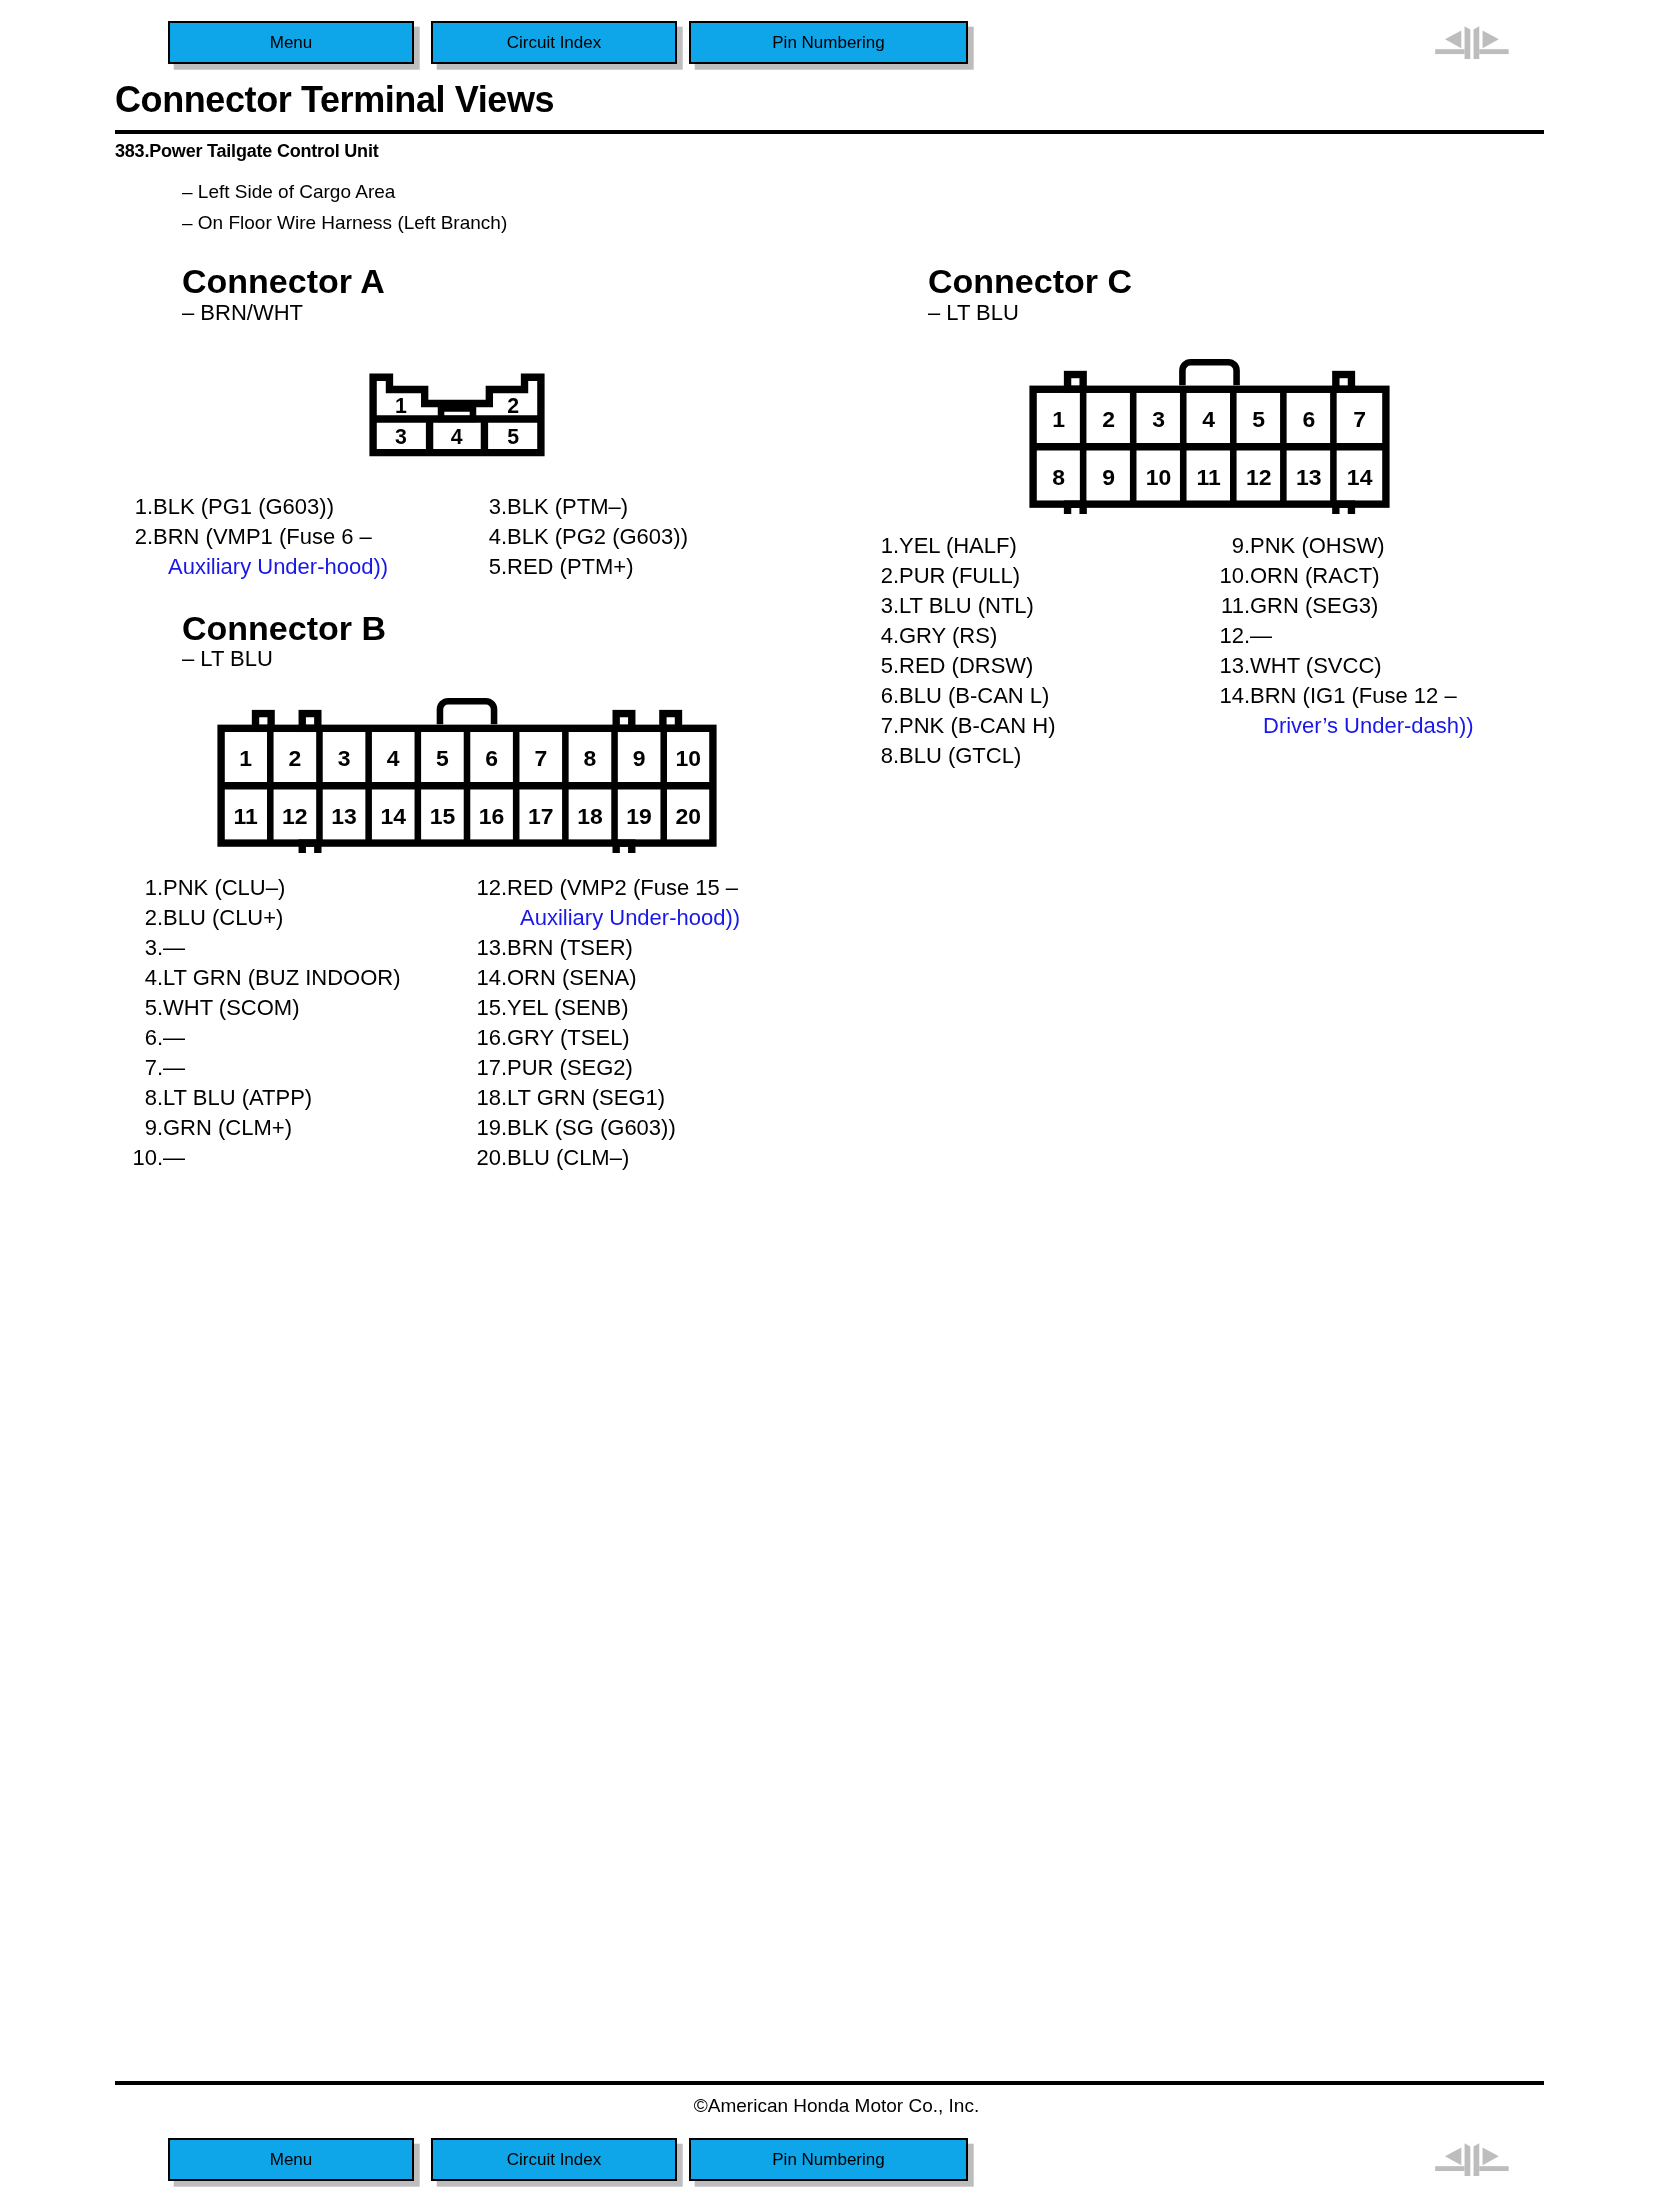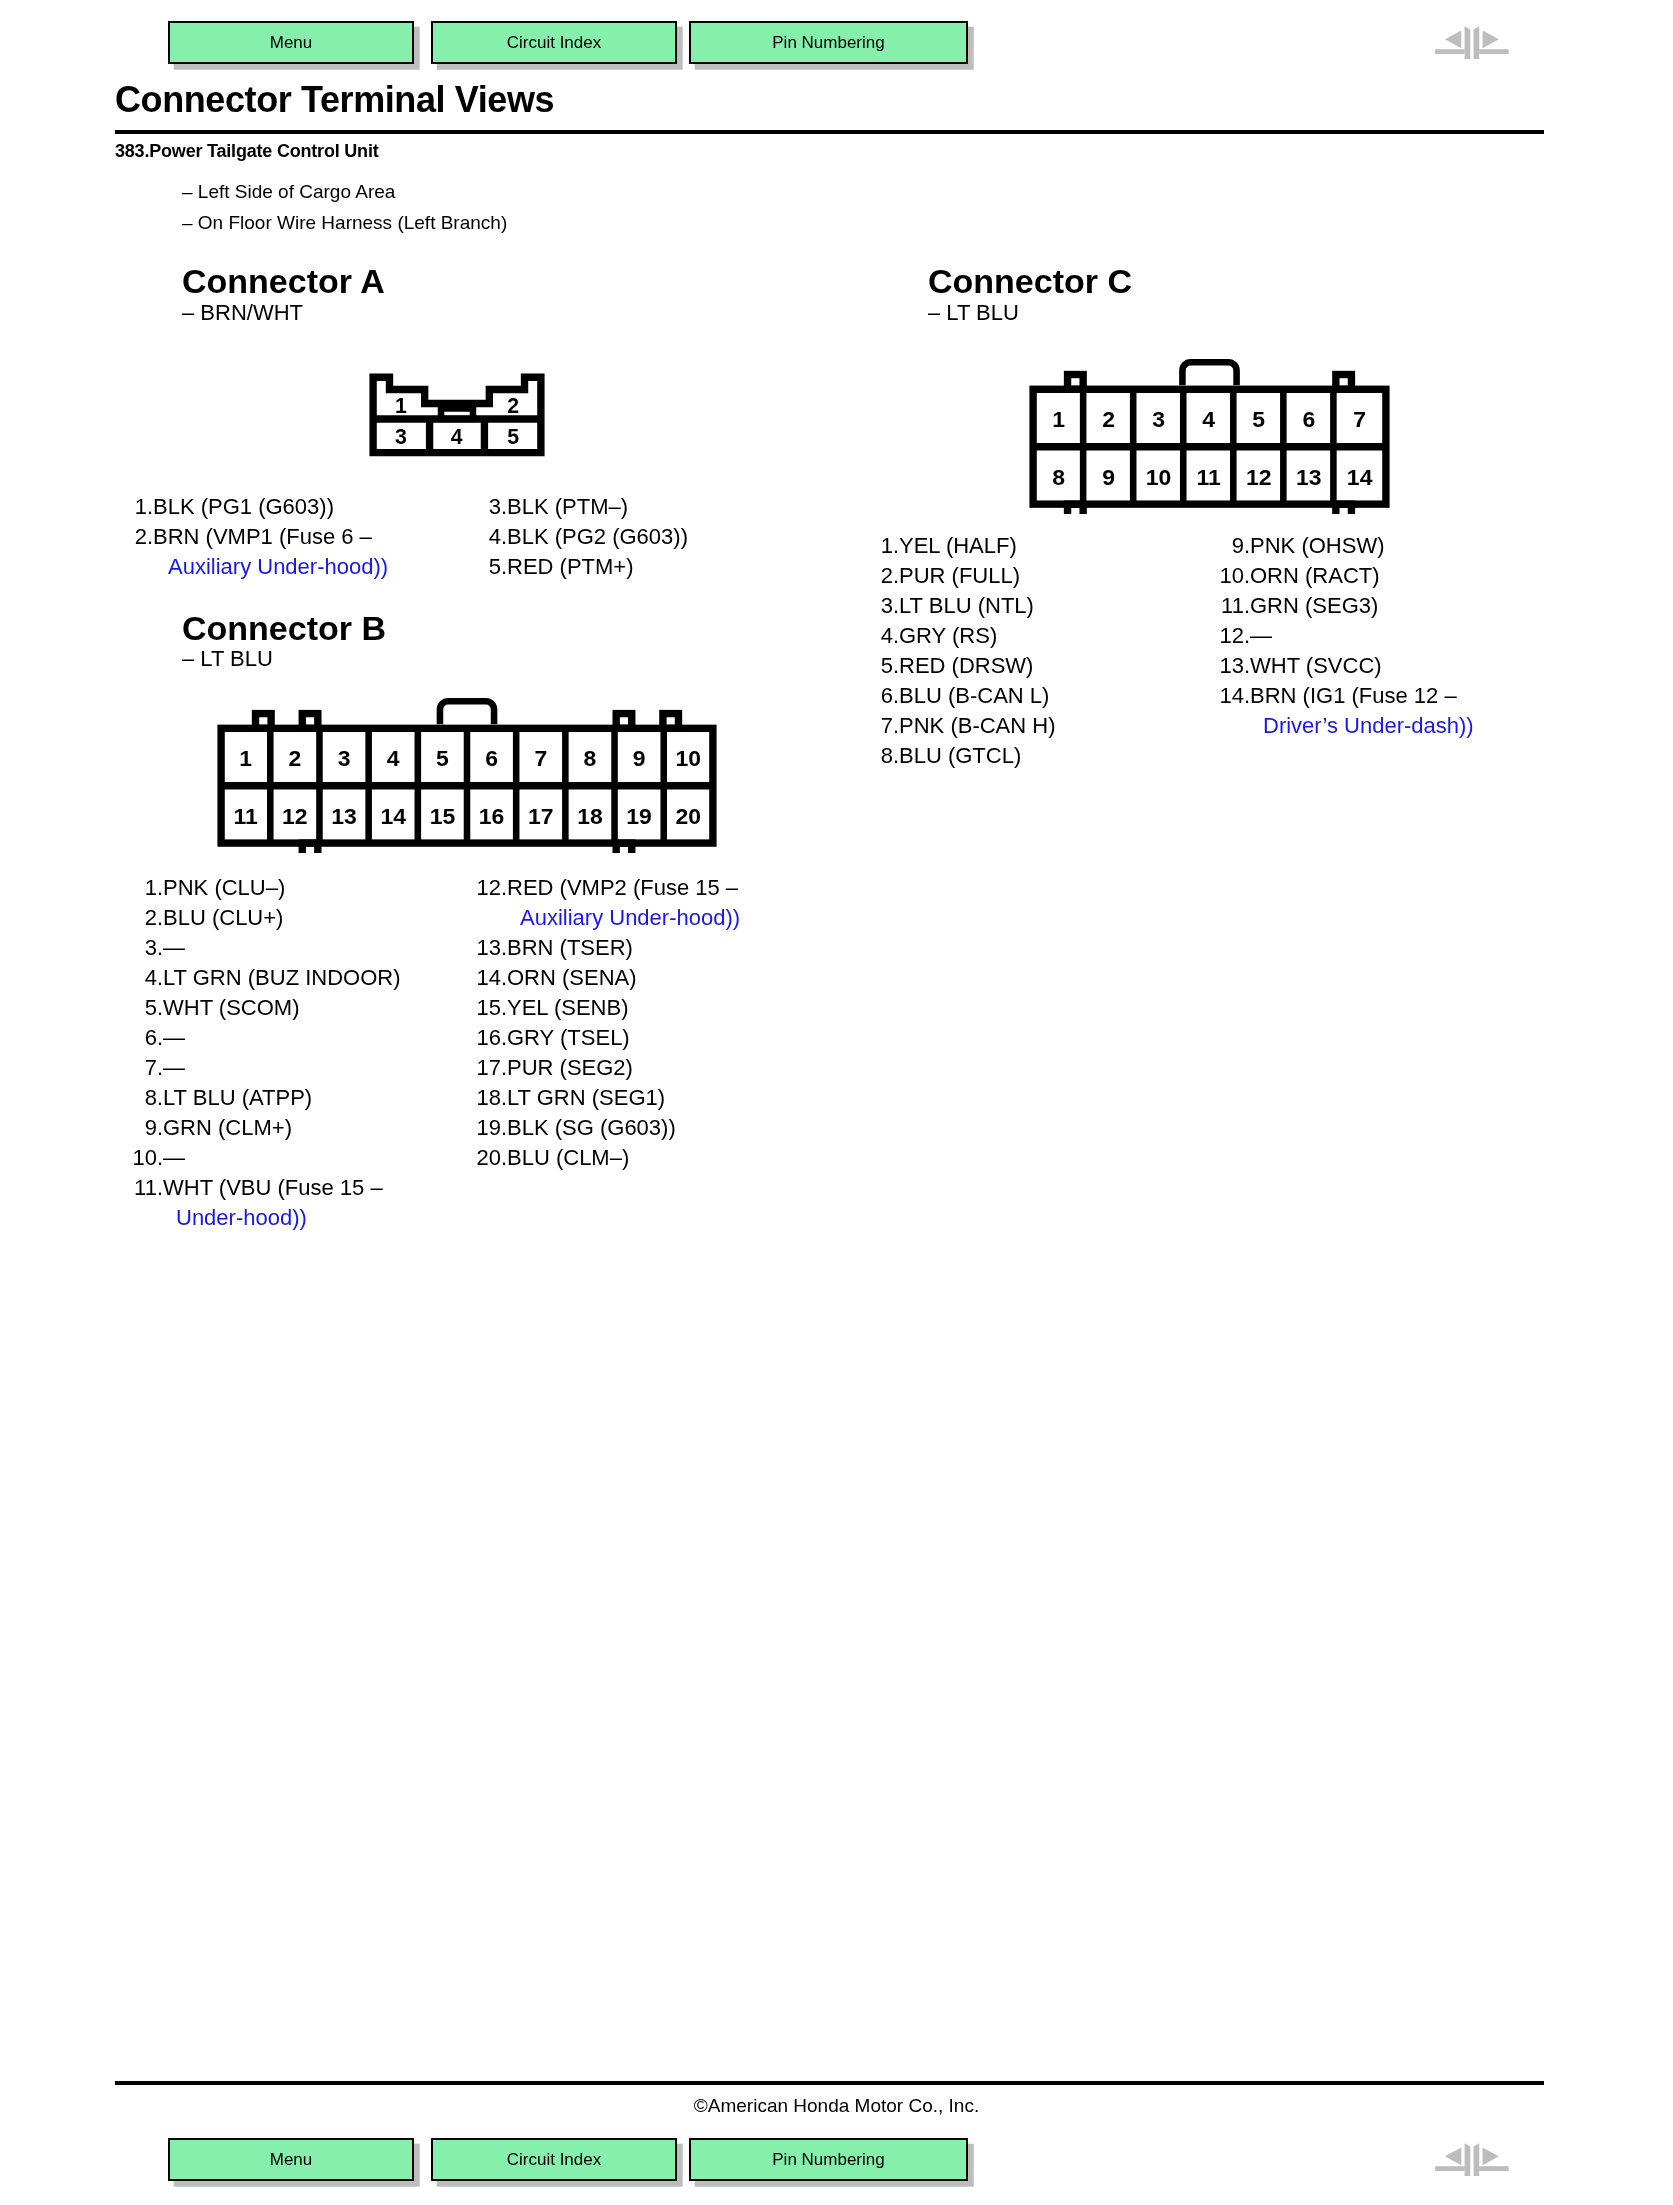--- a/index.html
+++ b/index.html
@@ -23,21 +23,21 @@
     width: 1673px;
     height: 49px;
   }
   .navbar.top { top: 21.3px; }
   .navbar.bottom { top: 2138px; }
 
   .navbtn {
     position: absolute;
     top: 0;
     height: 43px;
-    background: #86efac;
+    background: #0ea5e9;
     border: 2.5px solid #000000;
     box-shadow: 5.7px 5.7px 0 0 #bdbdbd;
     box-sizing: border-box;
     display: flex;
     align-items: center;
     justify-content: center;
     font-size: 17px;
     font-family: "Liberation Sans", sans-serif;
     color: #000000;
     letter-spacing: 0px;
@@ -295,21 +295,20 @@
   <span class="row"><span class="num w2">1.</span><span class="clr">PNK</span> <span class="sig">(CLU–)</span></span>
   <span class="row"><span class="num w2">2.</span><span class="clr">BLU</span> <span class="sig">(CLU+)</span></span>
   <span class="row"><span class="num w2">3.</span><span class="clr">—</span></span>
   <span class="row"><span class="num w2">4.</span><span class="clr">LT GRN</span> <span class="sig">(BUZ INDOOR)</span></span>
   <span class="row"><span class="num w2">5.</span><span class="clr">WHT</span> <span class="sig">(SCOM)</span></span>
   <span class="row"><span class="num w2">6.</span><span class="clr">—</span></span>
   <span class="row"><span class="num w2">7.</span><span class="clr">—</span></span>
   <span class="row"><span class="num w2">8.</span><span class="clr">LT BLU</span> <span class="sig">(ATPP)</span></span>
   <span class="row"><span class="num w2">9.</span><span class="clr">GRN</span> <span class="sig">(CLM+)</span></span>
   <span class="row"><span class="num w2">10.</span><span class="clr">—</span></span>
-  <span class="row"><span class="num w2">11.</span><span class="clr">WHT</span> <span class="sig">(VBU (Fuse 15 –</span><span class="cont" style="padding-left:51px">Under-hood))</span></span>
 </div>
 
 <div class="pinlist lb-2">
   <span class="row"><span class="num w2">12.</span><span class="clr">RED</span> <span class="sig">(VMP2 (Fuse 15 –</span><span class="cont" style="padding-left:51px">Auxiliary Under-hood))</span></span>
   <span class="row"><span class="num w2">13.</span><span class="clr">BRN</span> <span class="sig">(TSER)</span></span>
   <span class="row"><span class="num w2">14.</span><span class="clr">ORN</span> <span class="sig">(SENA)</span></span>
   <span class="row"><span class="num w2">15.</span><span class="clr">YEL</span> <span class="sig">(SENB)</span></span>
   <span class="row"><span class="num w2">16.</span><span class="clr">GRY</span> <span class="sig">(TSEL)</span></span>
   <span class="row"><span class="num w2">17.</span><span class="clr">PUR</span> <span class="sig">(SEG2)</span></span>
   <span class="row"><span class="num w2">18.</span><span class="clr">LT GRN</span> <span class="sig">(SEG1)</span></span>

